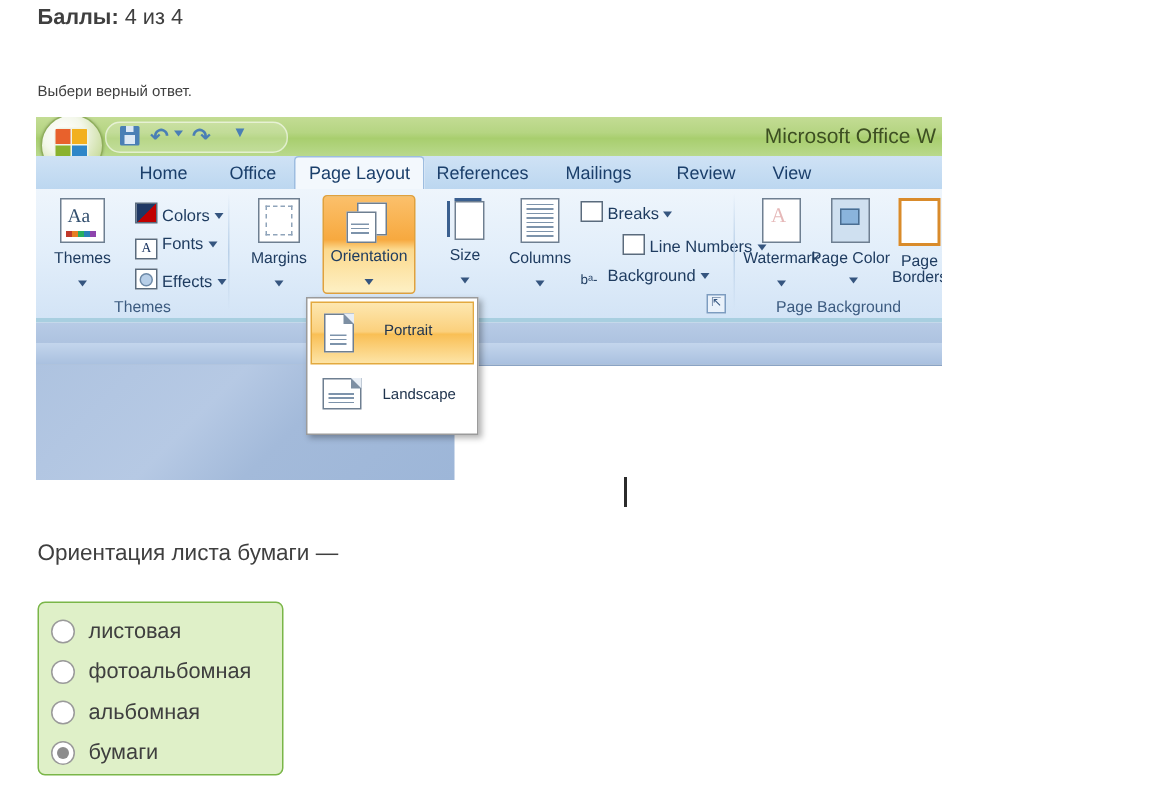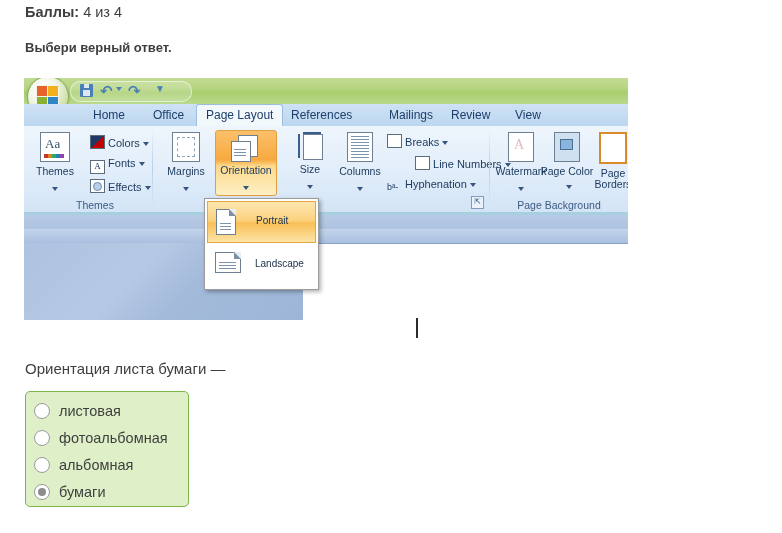--- a/index.html
+++ b/index.html
@@ -4,21 +4,21 @@
 <style>
   html,body{margin:0;padding:0;}
   body{
     width:782px;height:533px;background:#fff;overflow:hidden;
     font-family:"Liberation Sans","DejaVu Sans",sans-serif;
     color:#3c3c3c;position:relative;
   }
   
   .score{position:absolute;left:25px;top:4px;font-size:14.5px;color:#3f3f3f;}
   .score b{font-weight:bold;}
-  .instr{position:absolute;left:25px;top:40px;font-size:13px;color:#3f3f3f;font-weight:bold;}
+  .instr{position:absolute;left:25px;top:56px;font-size:10px;color:#3f3f3f;}
 
   
   .word-shot{position:absolute;left:24px;top:78px;width:604px;height:262px;overflow:hidden;}
   .titlebar{position:absolute;left:0;top:0;width:604px;height:26px;
     background:linear-gradient(to bottom,#c3dc94 0%,#b5d582 40%,#a8ce6e 55%,#b9d98c 100%);}
   .orb{position:absolute;left:3px;top:-2px;width:40px;height:40px;border-radius:50%;
     background:radial-gradient(circle at 35% 30%,#ffffff 0%,#f3f7ea 35%,#cfe0a8 70%,#9dbf63 100%);
     border:1px solid #8fae5c;box-shadow:0 0 2px rgba(0,0,0,.25);}
   .orb-inner{position:absolute;left:8px;top:8px;width:23px;height:23px;border-radius:4px;
     background:#f0f4e6;overflow:hidden;}
@@ -92,21 +92,21 @@
   .bluebar{position:absolute;left:0;top:0;width:604px;height:3px;background:#a8cfe0;}
   .bluebody{position:absolute;left:0;top:3px;width:604px;height:28px;
     background:linear-gradient(to bottom,#b7cbe6 0%,#aec3e0 48%,#c3d5ec 50%,#a9c0df 100%);
     border-bottom:1px solid #8aa3c4;}
   .bluepane{position:absolute;left:0;top:31px;width:279px;height:77px;
     background:linear-gradient(135deg,#aec3e0 0%,#b6c9e4 40%,#a3bada 60%,#9db6d8 100%);}
   .caret{position:absolute;left:392px;top:184px;width:2px;height:20px;background:#2b2b2b;}
 
   
   .qtext{position:absolute;left:25px;top:360px;font-size:15px;color:#3f3f3f;}
-  .answers{position:absolute;left:25px;top:391px;width:164px;height:116px;
+  .answers{position:absolute;left:25px;top:401px;width:164px;height:116px;
     background:#dff0c8;border:1px solid #7ab648;border-radius:5px;box-sizing:border-box;}
   .opt{position:absolute;left:8px;height:27px;line-height:27px;font-size:14.5px;color:#3f3f3f;
     white-space:nowrap;}
   .radio{position:absolute;left:0;top:5px;width:16px;height:16px;border-radius:50%;
     background:#fff;border:1px solid #9a9a9a;box-sizing:border-box;}
   .radio.on{background:#fff;}
   .radio.on:after{content:"";position:absolute;left:3px;top:3px;width:8px;height:8px;
     border-radius:50%;background:#8c8c8c;}
   .opt .lab{position:absolute;left:25px;top:0;}
 </style>
@@ -129,28 +129,29 @@
         <span class="orb-q qc"></span>
           <span class="orb-q qd"></span>
       </div>
     </div>
     <div class="qat"></div>
     <div class="save-ic"></div>
     <div class="undo-ic">↶</div>
     <div class="qat-caret"></div>
     <div class="redo-ic">↷</div>
     <div class="qat-more">▼</div>
+    <div class="apptitle">Microsoft Office W</div>
   </div>
 
   <div class="tabstrip">
     <div class="tab" style="left:60px;">Home</div>
     <div class="tab" style="left:120px;">Office</div>
     <div class="tab active" style="left:172px;">Page Layout</div>
     <div class="tab" style="left:258px;">References</div>
-    <div class="tab" style="left:356px;">Mailings</div>
+    <div class="tab" style="left:344px;">Mailings</div>
     <div class="tab" style="left:418px;">Review</div>
     <div class="tab" style="left:482px;">View</div>
   </div>
 
   <div class="ribbon">
 
     <div class="grp" style="left:0;width:142px;">
       <div class="bigbtn" style="left:4px;top:6px;">
         <span style="display:inline-block;width:28px;height:28px;border:1px solid #6e7f91;background:#fff;position:relative;">
           <span style="position:absolute;left:4px;top:3px;font-size:13px;color:#33506f;font-family:'Liberation Serif',serif;">Aa</span>
@@ -217,21 +218,21 @@
       <div class="smbtn" style="left:234px;top:8px;">
         <span style="display:inline-block;width:13px;height:12px;vertical-align:-2px;background:#fff;border:1px solid #5a6b7d;"></span>
         <span>Breaks</span><span class="smcar"></span>
       </div>
       <div class="smbtn" style="left:234px;top:30px;padding-left:28px;">
         <span style="display:inline-block;width:13px;height:12px;vertical-align:-2px;background:#fff;border:1px solid #5a6b7d;"></span>
         <span>Line Numbers</span><span class="smcar"></span>
       </div>
       <div class="smbtn" style="left:234px;top:52px;">
         <span style="display:inline-block;width:15px;height:12px;vertical-align:-2px;font-size:9px;color:#1f3c60;">bᵃ‑</span>
-        <span>Hyphenation</span><span class="smcar"></span>
+        <span>Background</span><span class="smcar"></span>
       </div>
       <div class="dlglaunch" style="left:318px;top:70px;">⇱</div>
       <div class="grp-lbl" style="left:60px;width:120px;">up</div>
       <div class="grp-sep" style="left:336px;"></div>
     </div>
 
     <div class="grp" style="left:466px;width:138px;">
       <div class="bigbtn" style="left:4px;top:6px;">
         <span style="display:inline-block;width:24px;height:28px;background:#fff;border:1px solid #6e7f91;position:relative;">
           <span style="position:absolute;left:5px;top:4px;font-size:14px;color:#e6b9b9;font-family:'Liberation Serif',serif;">A</span>

